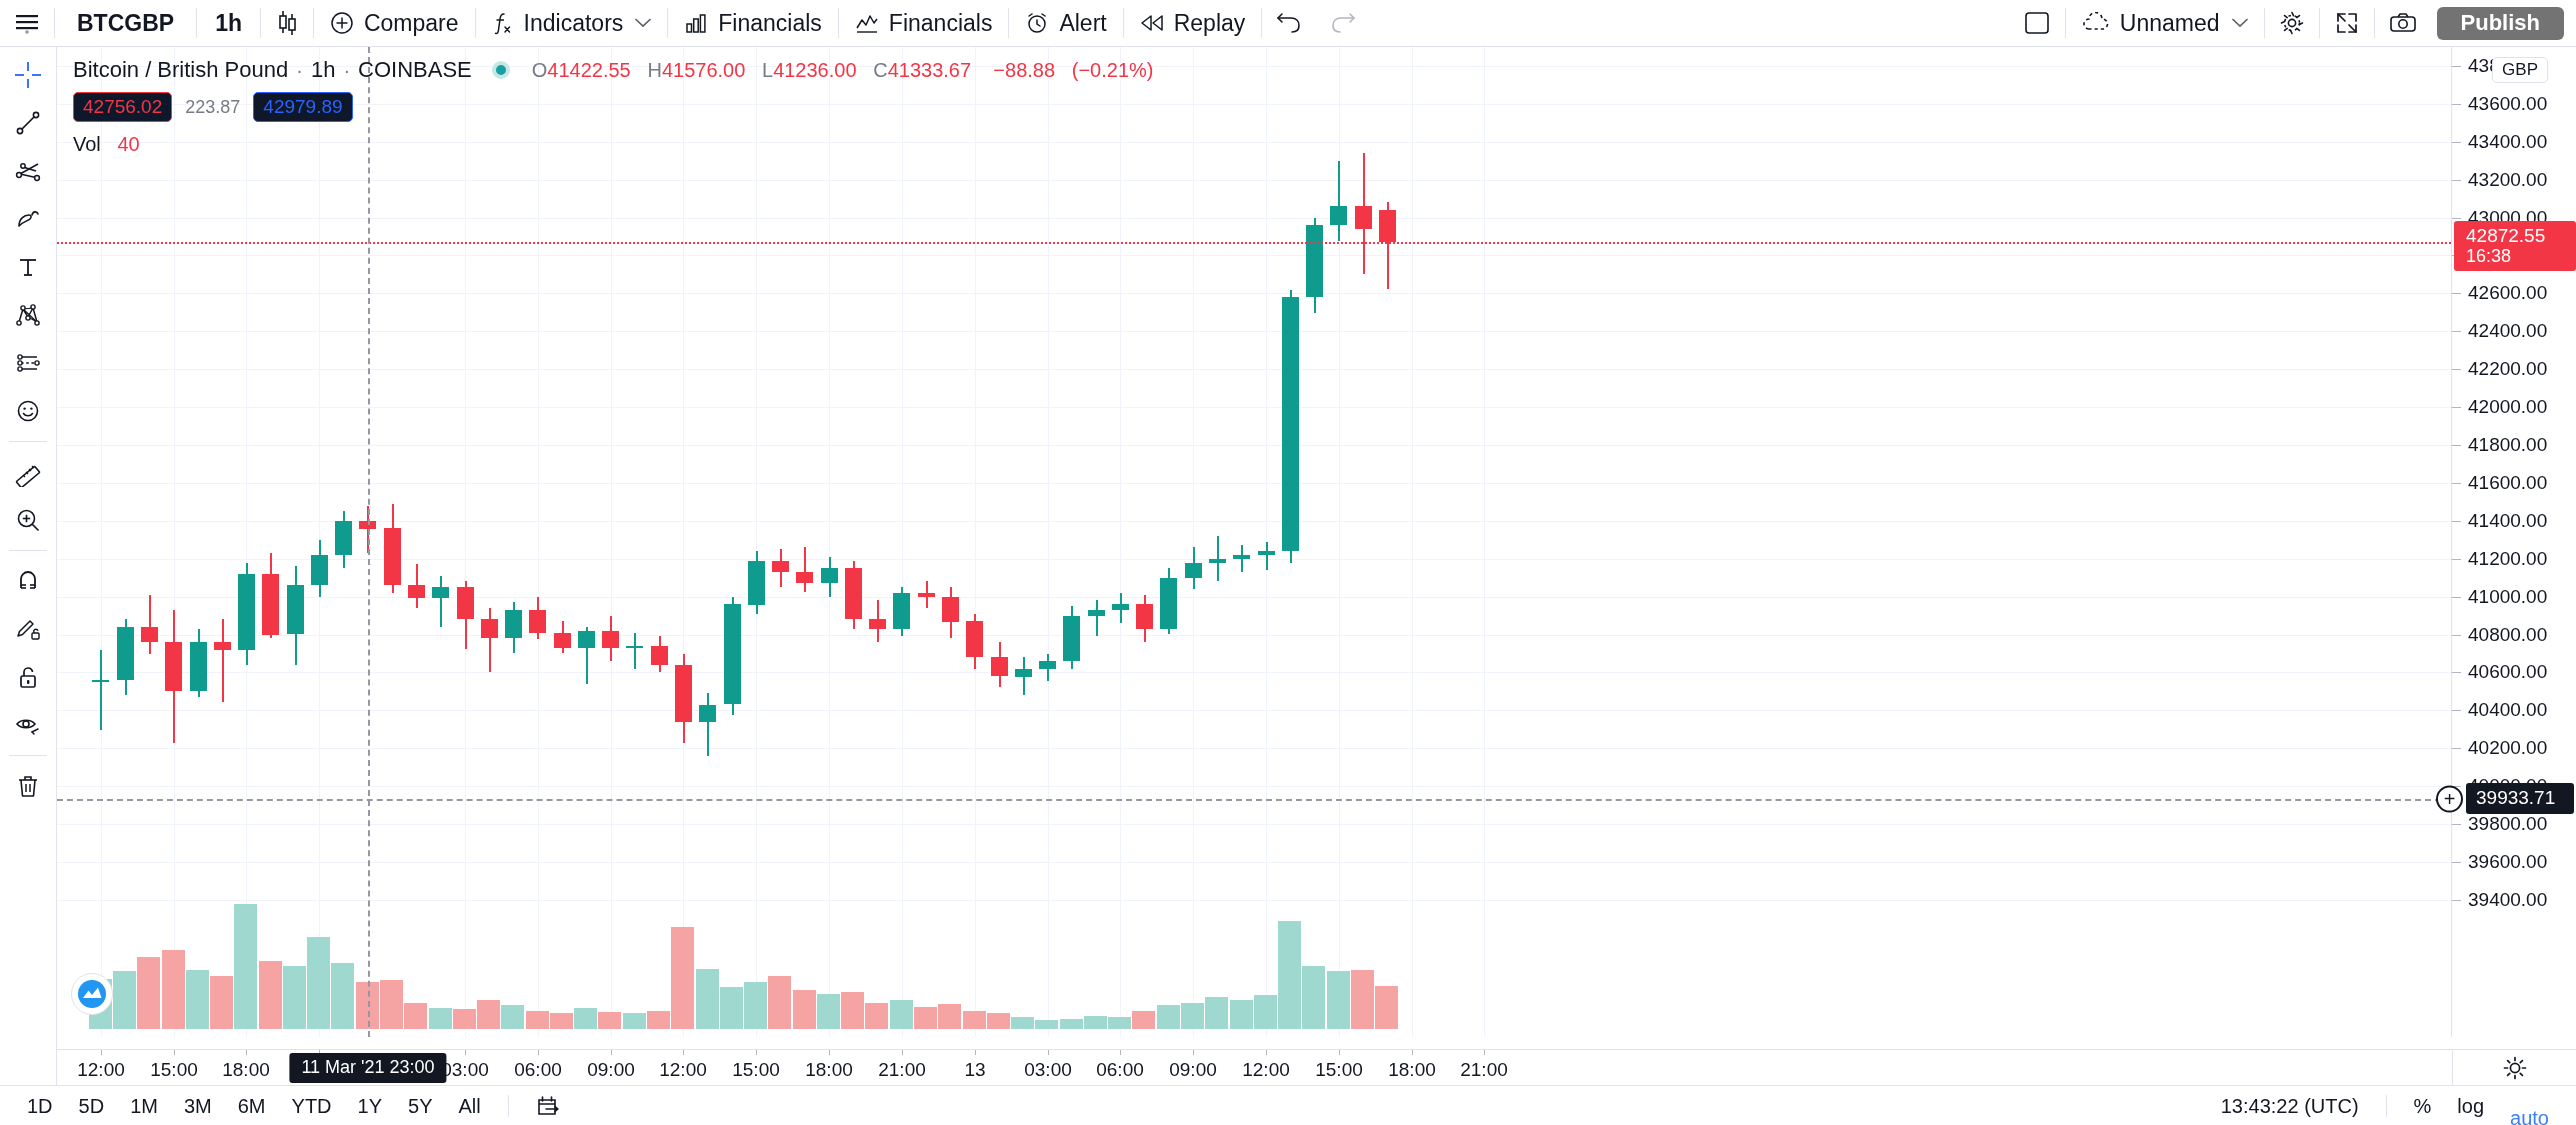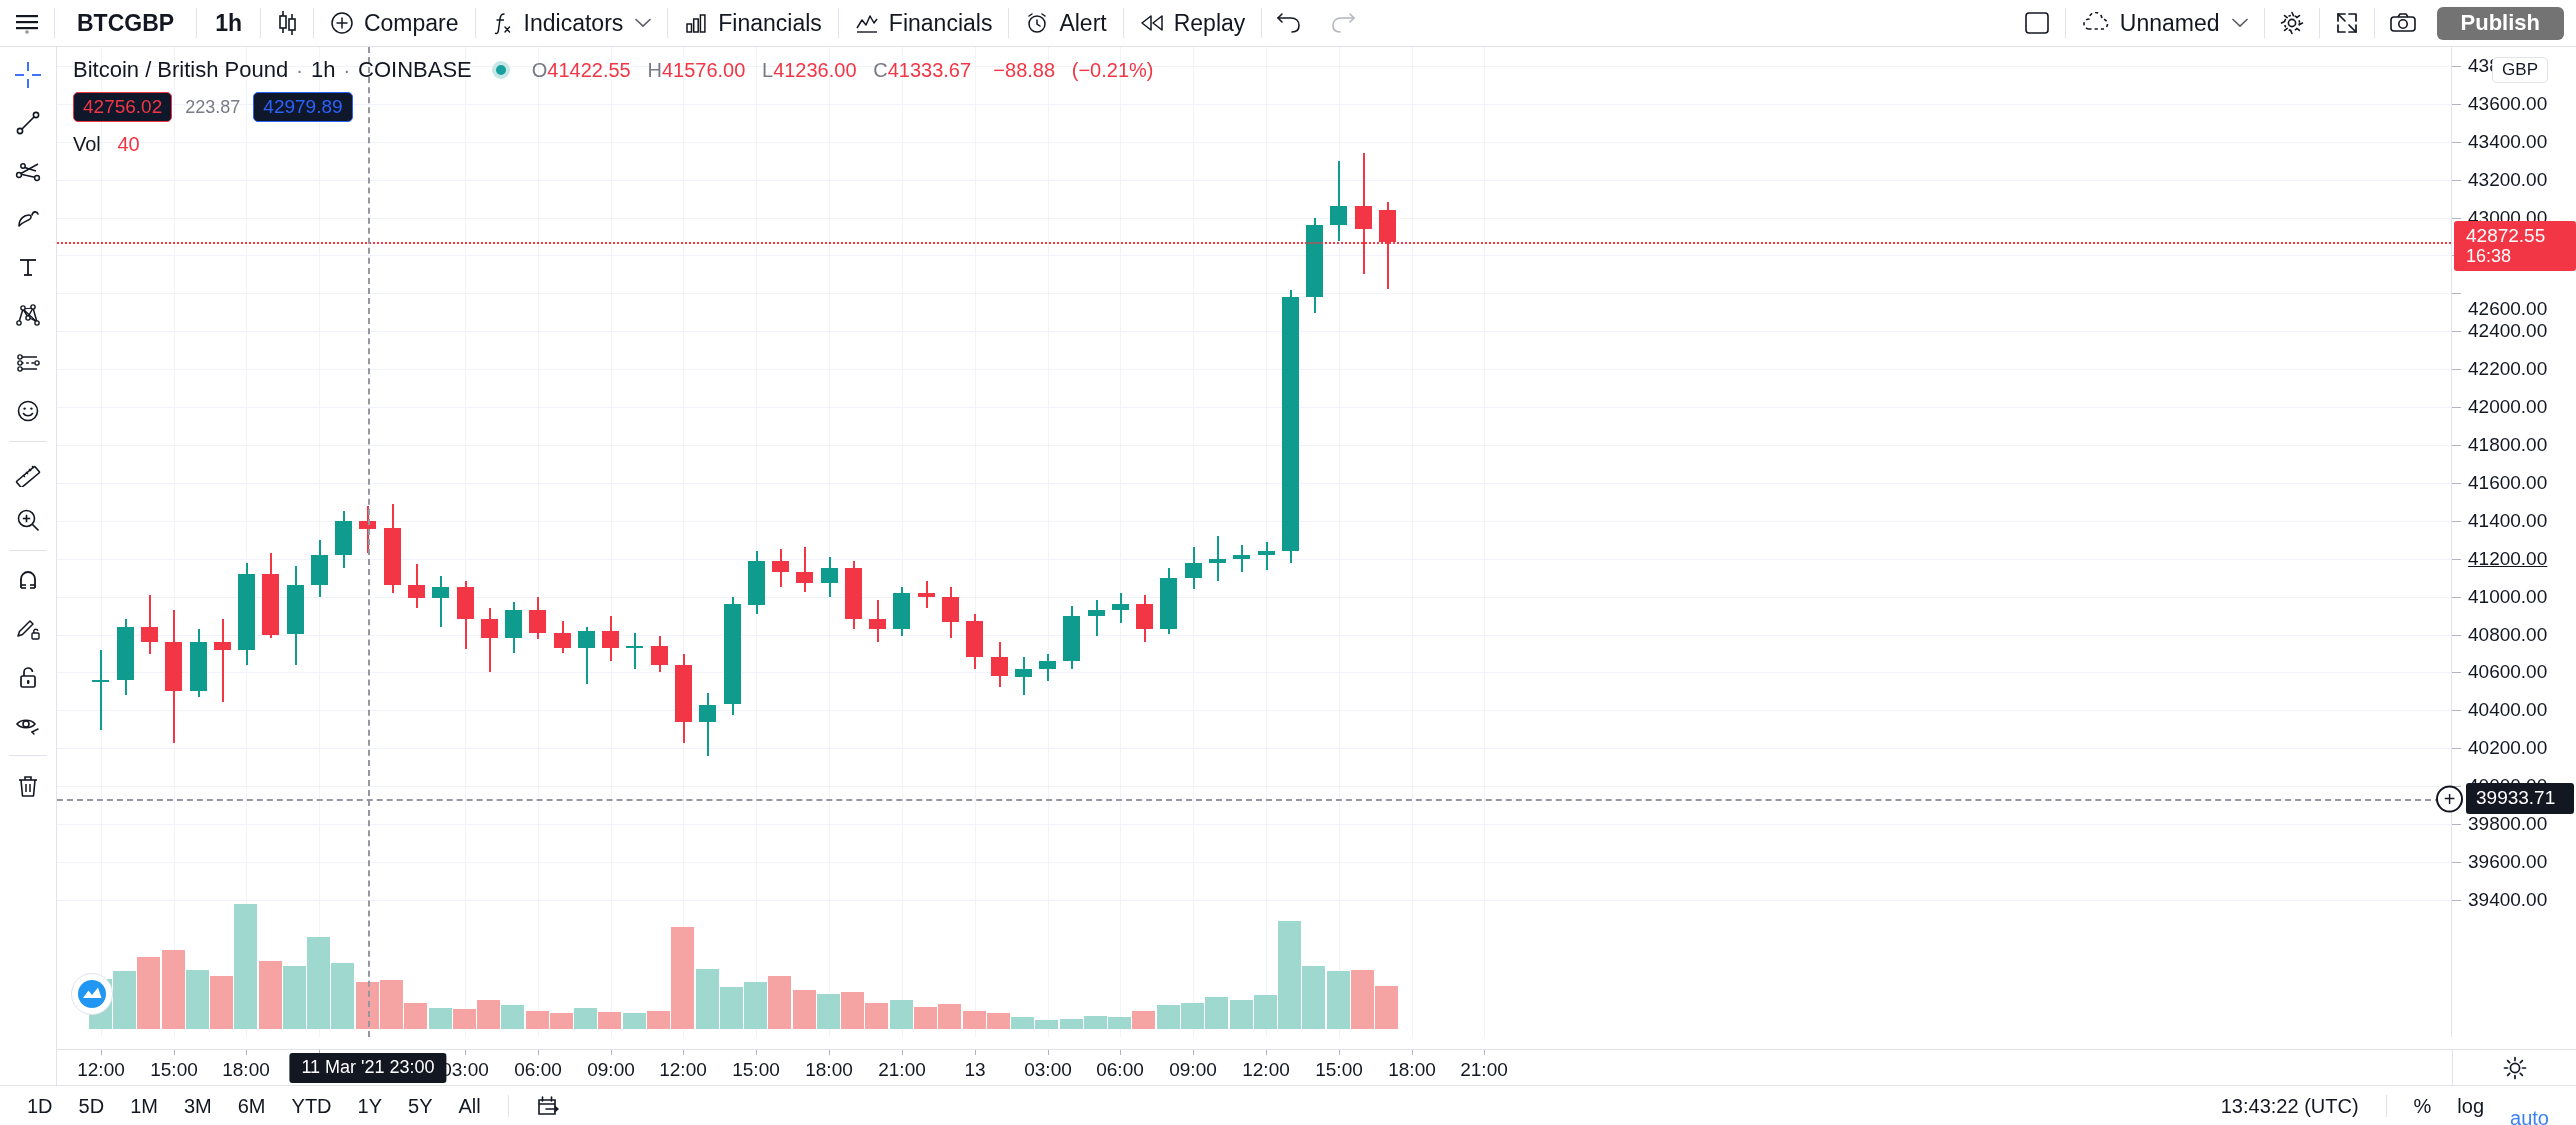--- a/index.html
+++ b/index.html
@@ -844,35 +844,35 @@
               <div class="pa-tick" style="top: 57px;">43600.00</div>
               <div class="pa-dash" style="top: 95px;"></div>
               <div class="pa-tick" style="top: 95px;">43400.00</div>
               <div class="pa-dash" style="top: 133px;"></div>
               <div class="pa-tick" style="top: 133px;">43200.00</div>
               <div class="pa-dash" style="top: 171px;"></div>
               <div class="pa-tick" style="top: 171px;">43000.00</div>
               <div class="pa-dash" style="top: 208px;"></div>
               <div class="pa-tick" style="top: 208px;">42800.00</div>
               <div class="pa-dash" style="top: 246px;"></div>
-              <div class="pa-tick" style="top: 262px;">42600.00</div>
+              <div class="pa-tick" style="top: 246px;">42600.00</div>
               <div class="pa-dash" style="top: 284px;"></div>
               <div class="pa-tick" style="top: 284px;">42400.00</div>
               <div class="pa-dash" style="top: 322px;"></div>
               <div class="pa-tick" style="top: 322px;">42200.00</div>
               <div class="pa-dash" style="top: 360px;"></div>
               <div class="pa-tick" style="top: 360px;">42000.00</div>
               <div class="pa-dash" style="top: 398px;"></div>
               <div class="pa-tick" style="top: 398px;">41800.00</div>
               <div class="pa-dash" style="top: 436px;"></div>
               <div class="pa-tick" style="top: 436px;">41600.00</div>
               <div class="pa-dash" style="top: 474px;"></div>
               <div class="pa-tick" style="top: 474px;">41400.00</div>
               <div class="pa-dash" style="top: 512px;"></div>
-              <div class="pa-tick" style="top: 512px; text-decoration: underline;">41200.00</div>
+              <div class="pa-tick" style="top: 512px;">41200.00</div>
               <div class="pa-dash" style="top: 550px;"></div>
               <div class="pa-tick" style="top: 550px;">41000.00</div>
               <div class="pa-dash" style="top: 588px;"></div>
               <div class="pa-tick" style="top: 588px;">40800.00</div>
               <div class="pa-dash" style="top: 625px;"></div>
               <div class="pa-tick" style="top: 625px;">40600.00</div>
               <div class="pa-dash" style="top: 663px;"></div>
               <div class="pa-tick" style="top: 663px;">40400.00</div>
               <div class="pa-dash" style="top: 701px;"></div>
               <div class="pa-tick" style="top: 701px;">40200.00</div>

